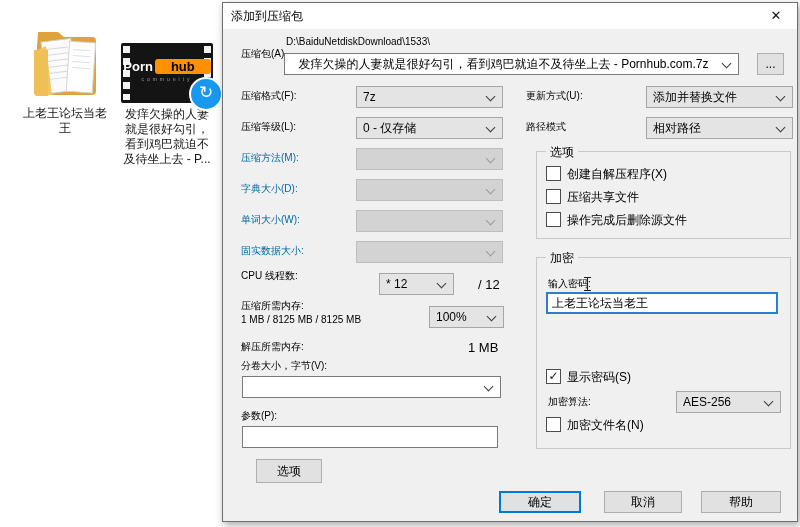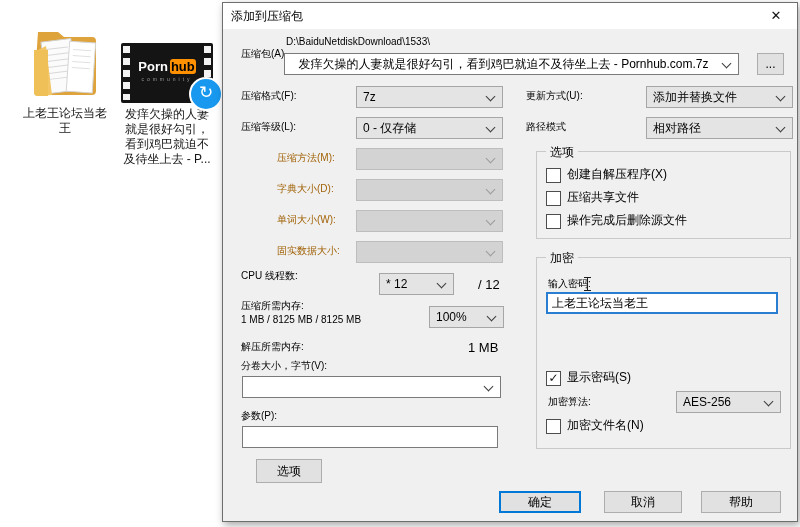--- a/index.html
+++ b/index.html
@@ -6,46 +6,46 @@
     font-family:"Liberation Sans","DejaVu Sans",sans-serif;-webkit-font-smoothing:antialiased;}
   
   .dicon{position:absolute;text-align:center;}
   .dlabel{font-size:12px;line-height:15px;color:#161616;margin-top:4px;word-break:break-all;}
   .film{position:relative;width:92px;height:60px;background:#141414;border-radius:2px;margin:0 auto;}
   .strip{position:absolute;top:3px;bottom:3px;width:7px;
     background:repeating-linear-gradient(to bottom,#f2f2f2 0 7px,#141414 7px 12px);}
   .strip.l{left:2px;} .strip.r{right:2px;}
   .ph-row{position:absolute;top:16px;left:0;right:0;text-align:center;font-weight:bold;font-size:13px;}
   .ph-porn{color:#ffffff;} 
-  .ph-hub{color:#000;background:#ff9000;border-radius:3px;padding:0 1px;margin-left:2px;}
+  .ph-hub{color:#000;background:#ff9000;border-radius:3px;padding:0 16px;margin-left:2px;}
   .ph-comm{position:absolute;top:33px;left:0;right:0;text-align:center;font-size:5px;letter-spacing:3px;color:#9a9a9a;}
   .badge{position:absolute;right:-10px;bottom:-8px;width:30px;height:30px;border-radius:50%;
     background:#1899ef;color:#fff;font-size:17px;line-height:28px;text-align:center;border:2px solid #fff;}
   
   .dlg{position:absolute;left:222px;top:2px;width:574px;height:518px;background:#f0f0f0;
     border:1px solid #6e6e6e;box-shadow:2px 3px 8px rgba(0,0,0,.35);}
   .titlebar{height:26px;background:#ffffff;display:flex;align-items:center;}
   .title{font-size:12px;color:#000;padding-left:8px;flex:1;}
   .close{width:42px;text-align:center;font-size:13px;color:#111;line-height:26px;cursor:default;}
   .dbody{position:relative;width:100%;height:492px;}
   .lbl{position:absolute;font-size:10px;color:#000;white-space:nowrap;}
-  .lbl.dis{color:#a16207;margin-left:36px;}
+  .lbl.dis{color:#0369a1;}
   .combo{position:absolute;height:20px;background:#e4e4e4;border:1px solid #a6a6a6;font-size:12px;
     line-height:20px;padding:0 22px 0 6px;color:#000;white-space:nowrap;overflow:hidden;}
   .combo::after{content:"";position:absolute;right:8px;top:6px;width:6px;height:6px;
     border-right:1px solid #3c3c3c;border-bottom:1px solid #3c3c3c;transform:rotate(45deg);}
   .combo.white{background:#fff;border-color:#7a7a7a;}
   .combo.dis{background:#d3d3d3;border-color:#bdbdbd;color:#7a7a7a;}
   .combo.dis::after{border-color:#9b9b9b;}
   .tin{position:absolute;height:20px;background:#fff;border:1px solid #7a7a7a;font-size:12px;
     padding:0 5px;box-sizing:content-box;font-family:inherit;color:#000;}
   .tin.focus{border:1px solid #2a7ed2;box-shadow:0 0 0 1px #2a7ed2 inset;}
   .grp{position:absolute;border:1px solid #c9c9c9;}
   .gtitle{position:absolute;top:-8px;left:9px;background:#f0f0f0;padding:0 4px;font-size:12px;color:#000;}
-  .cbrow{position:absolute;display:flex;align-items:flex-end;font-size:12px;color:#000;}
+  .cbrow{position:absolute;display:flex;align-items:flex-start;font-size:12px;color:#000;}
   .cb{width:13px;height:13px;background:#fff;border:1px solid #4d4d4d;margin-right:6px;
     font-size:12px;line-height:12px;text-align:center;color:#111;flex:none;}
   .btn{position:absolute;background:#e1e1e1;border:1px solid #adadad;font-size:12px;color:#000;
     text-align:center;line-height:20px;height:20px;}
   .btn.def{border:2px solid #0078d7;line-height:18px;height:18px;}
   .ibeam{position:absolute;width:1px;height:12px;background:#1c1c1c;}
   .ibeam::before,.ibeam::after{content:"";position:absolute;left:-3px;width:7px;height:1px;background:#1c1c1c;}
   .ibeam::before{top:-1px;} .ibeam::after{bottom:-1px;}
   .rtext{position:absolute;font-size:13px;color:#000;white-space:nowrap;}
 </style>

